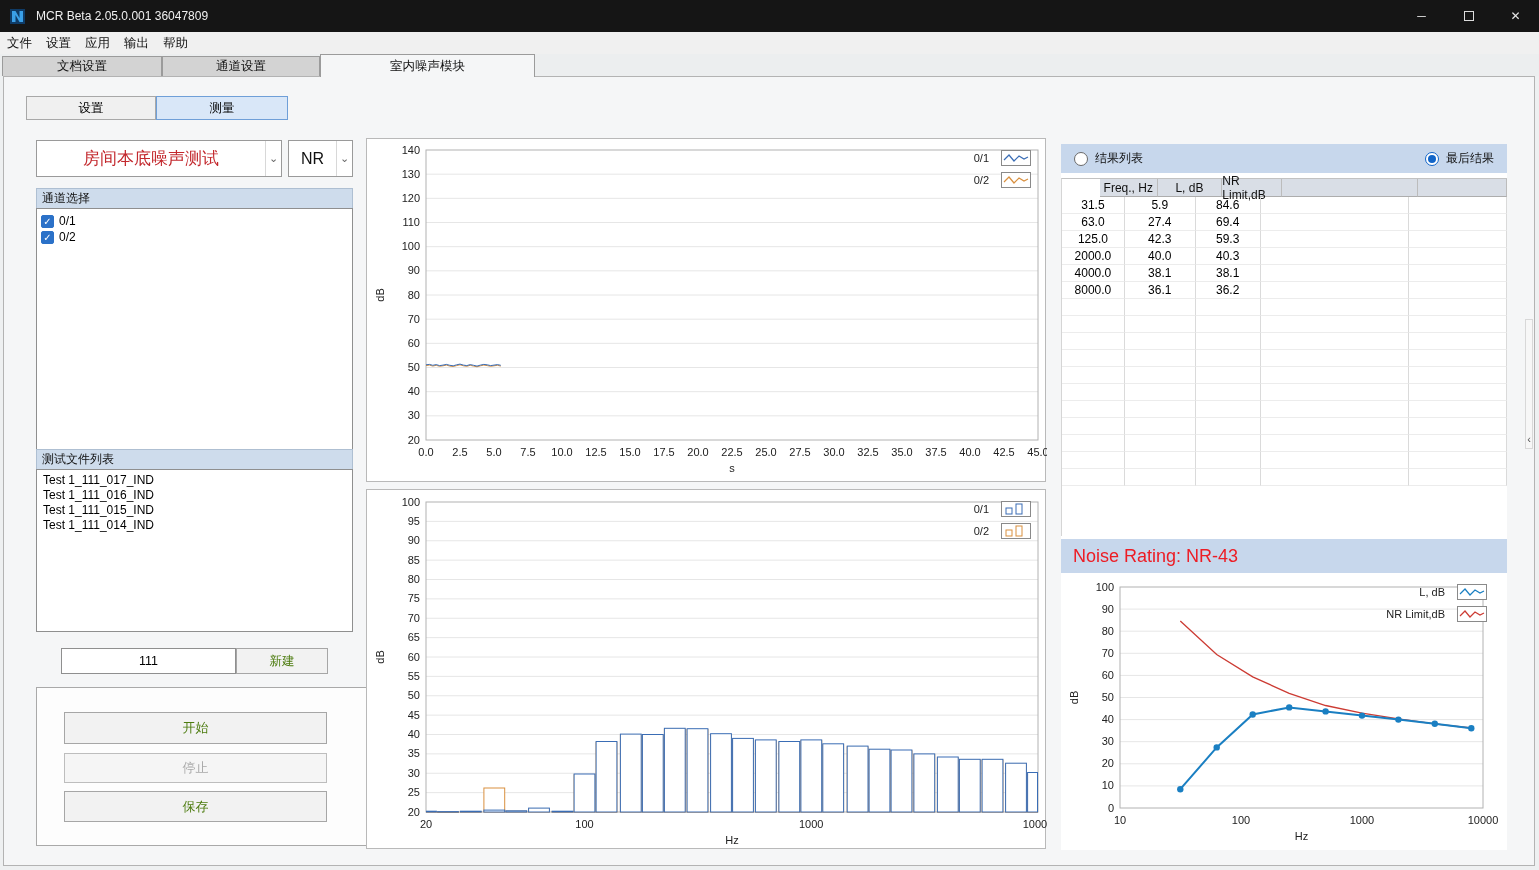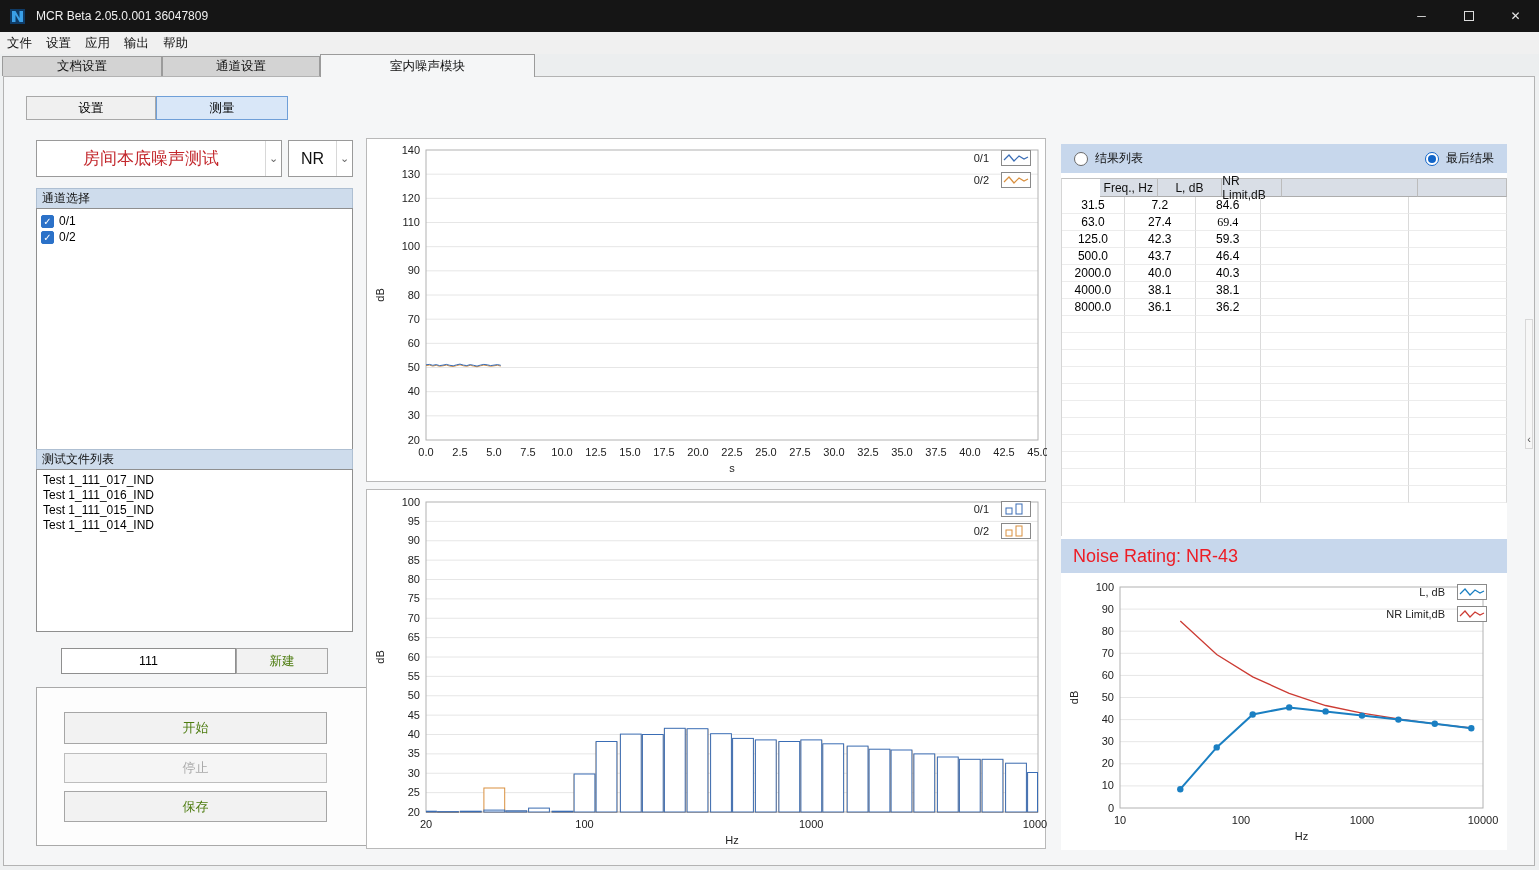--- a/index.html
+++ b/index.html
@@ -381,43 +381,36 @@
         <div class="thead" id="rtable-head">
             <div class="th" style="width: 63px; margin-left: 38px;">Freq., Hz</div>
             <div class="th" style="width: 71px;">L, dB</div>
             <div class="th" style="width: 65px;">NR Limit,dB</div>
             <div class="th" style="width: 149px;"></div>
             <div class="th" style="width: 98px;"></div>
           </div>
         <div id="rtable-body">
             <div class="tr">
               <div class="td" style="width: 63px;">31.5</div>
-              <div class="td" style="width: 71px;">7.2</div>
+              <div class="td" style="width: 71px;">5.9</div>
               <div class="td" style="width: 65px;">84.6</div>
               <div class="td" style="width: 149px;"></div>
               <div class="td" style="width: 98px;"></div>
             </div>
             <div class="tr">
               <div class="td" style="width: 63px;">63.0</div>
               <div class="td" style="width: 71px;">27.4</div>
-              <div class="td" style="width: 65px; font-family: Liberation Serif, serif;">69.4</div>
+              <div class="td" style="width: 65px;">69.4</div>
               <div class="td" style="width: 149px;"></div>
               <div class="td" style="width: 98px;"></div>
             </div>
             <div class="tr">
               <div class="td" style="width: 63px;">125.0</div>
               <div class="td" style="width: 71px;">42.3</div>
               <div class="td" style="width: 65px;">59.3</div>
-              <div class="td" style="width: 149px;"></div>
-              <div class="td" style="width: 98px;"></div>
-            </div>
-            <div class="tr">
-              <div class="td" style="width: 63px;">500.0</div>
-              <div class="td" style="width: 71px;">43.7</div>
-              <div class="td" style="width: 65px;">46.4</div>
               <div class="td" style="width: 149px;"></div>
               <div class="td" style="width: 98px;"></div>
             </div>
             <div class="tr">
               <div class="td" style="width: 63px;">2000.0</div>
               <div class="td" style="width: 71px;">40.0</div>
               <div class="td" style="width: 65px;">40.3</div>
               <div class="td" style="width: 149px;"></div>
               <div class="td" style="width: 98px;"></div>
             </div>

